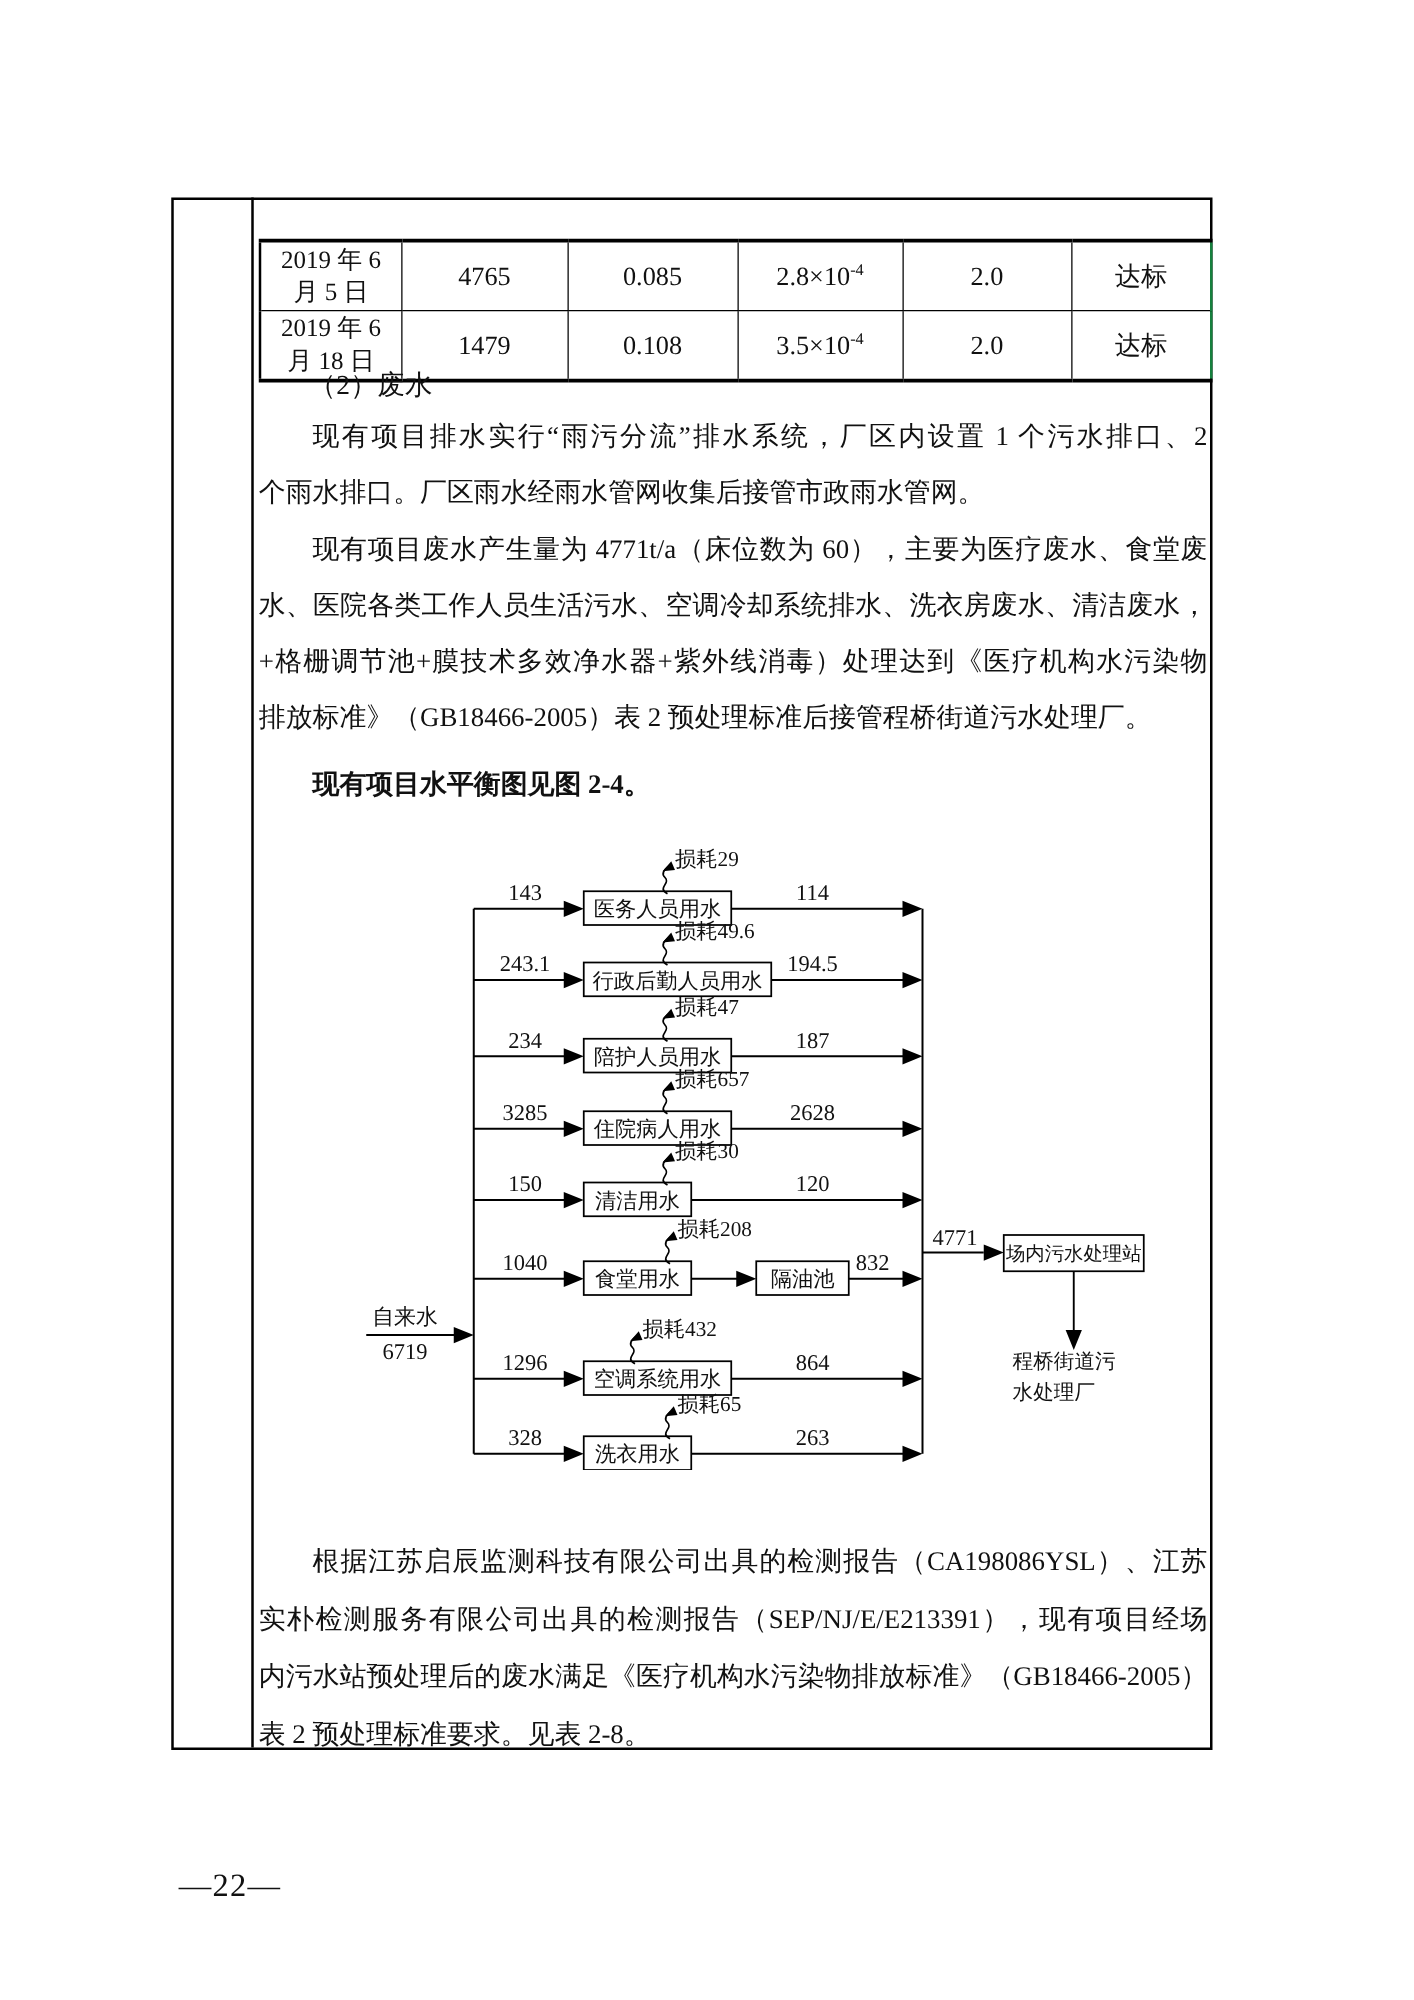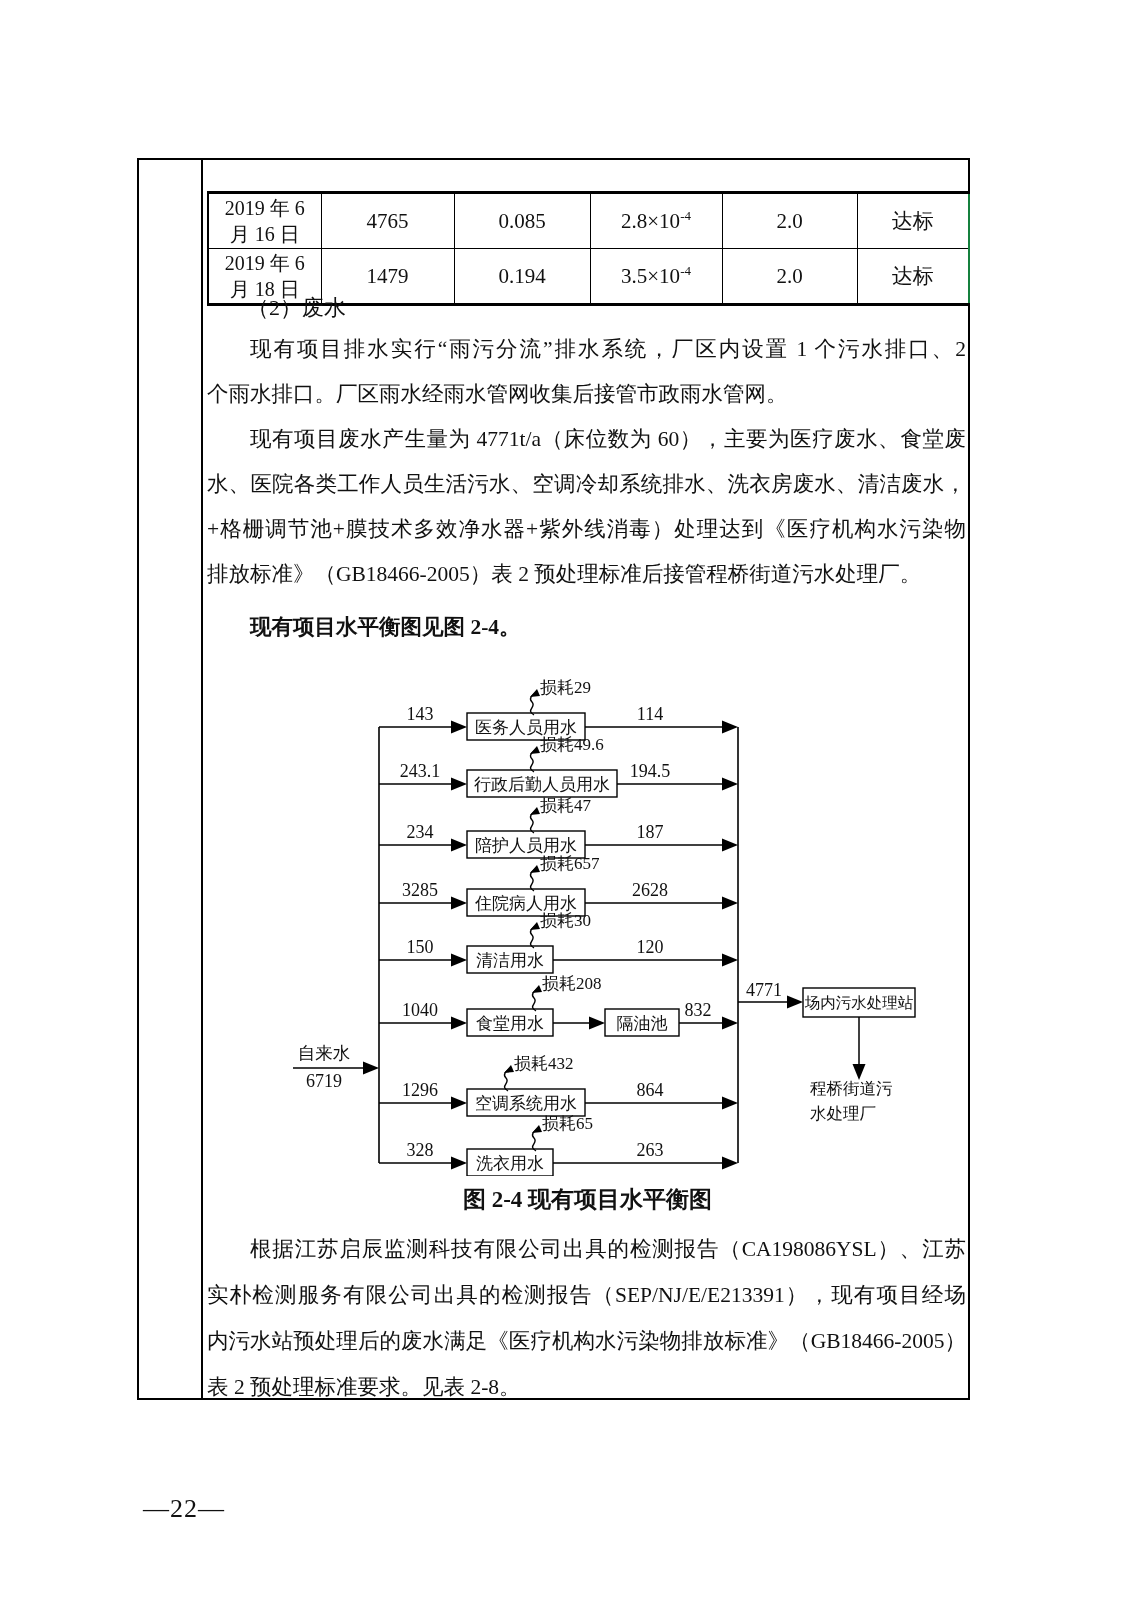--- a/index.html
+++ b/index.html
@@ -64,35 +64,35 @@
         <col style="width:133px">
         <col style="width:136px">
       <col style="width:132px">
         <col style="width:135px">
         <col style="width:112px">
     </colgroup>
     <tbody>
       <tr>
         <td class="date-cell">
           <div>2019 年 6</div>
-          <div>月 16 日</div>
+          <div>月 5 日</div>
         </td>
         <td>4765</td>
         <td>0.085</td>
         <td><span>2.8×10</span><sup>-4</sup></td>
         <td>2.0</td>
         <td>达标</td>
       </tr>
       <tr>
         <td class="date-cell">
           <div>2019 年 6</div>
           <div>月 18 日</div>
         </td>
         <td>1479</td>
-        <td>0.194</td>
+        <td>0.108</td>
         <td><span>3.5×10</span><sup>-4</sup></td>
         <td>2.0</td>
         <td>达标</td>
       </tr>
     </tbody>
   </table>
 
   <div class="heading">（2）废水</div>
 
   <div class="tblock" style="top:327px">
@@ -213,21 +213,20 @@
         <text x="546" y="336" font-size="18" text-anchor="start" fill="#111" font-family="&quot;Liberation Serif&quot;,&quot;DejaVu Serif&quot;,serif" font-weight="normal">4771</text>
         <rect x="603" y="328" width="112" height="29" fill="#fff" stroke="#000" stroke-width="1.4"></rect>
         <text x="659" y="348" font-size="15.5" text-anchor="middle" fill="#111" font-family="&quot;Liberation Serif&quot;,&quot;DejaVu Serif&quot;,serif" font-weight="normal">场内污水处理站</text>
         <line x1="659" y1="357" x2="659" y2="404" stroke="#000" stroke-width="1.5"></line>
         <polygon points="659,420 652.5,404 665.5,404" fill="#000"></polygon>
         <text x="610" y="434" font-size="16.5" text-anchor="start" fill="#111" font-family="&quot;Liberation Serif&quot;,&quot;DejaVu Serif&quot;,serif" font-weight="normal">程桥街道污</text>
         <text x="610" y="459" font-size="16.5" text-anchor="start" fill="#111" font-family="&quot;Liberation Serif&quot;,&quot;DejaVu Serif&quot;,serif" font-weight="normal">水处理厂</text>
       </svg>
   </div>
 
-  <div class="caption">图 2-4 现有项目水平衡图</div>
 
   <div class="tblock pitch46" style="top:1226px">
       <div class="tline indent just">根据江苏启辰监测科技有限公司出具的检测报告（CA198086YSL）、江苏</div>
       <div class="tline just">实朴检测服务有限公司出具的检测报告（SEP/NJ/E/E213391），现有项目经场</div>
       <div class="tline just">内污水站预处理后的废水满足《医疗机构水污染物排放标准》（GB18466-2005）</div>
       <div class="tline">表 2 预处理标准要求。见表 2-8。</div>
     </div>
 
   <div class="pagenum">—22—</div>
 

